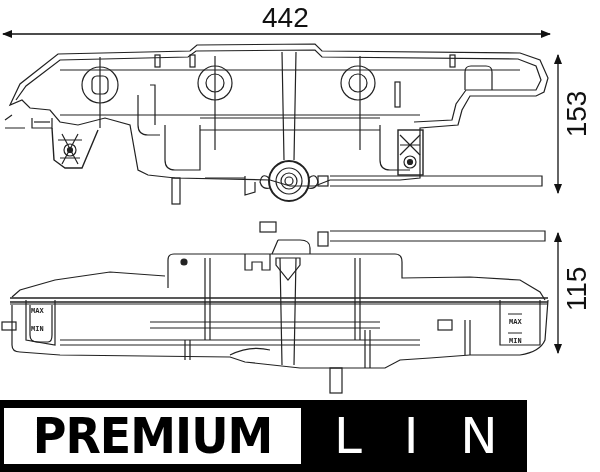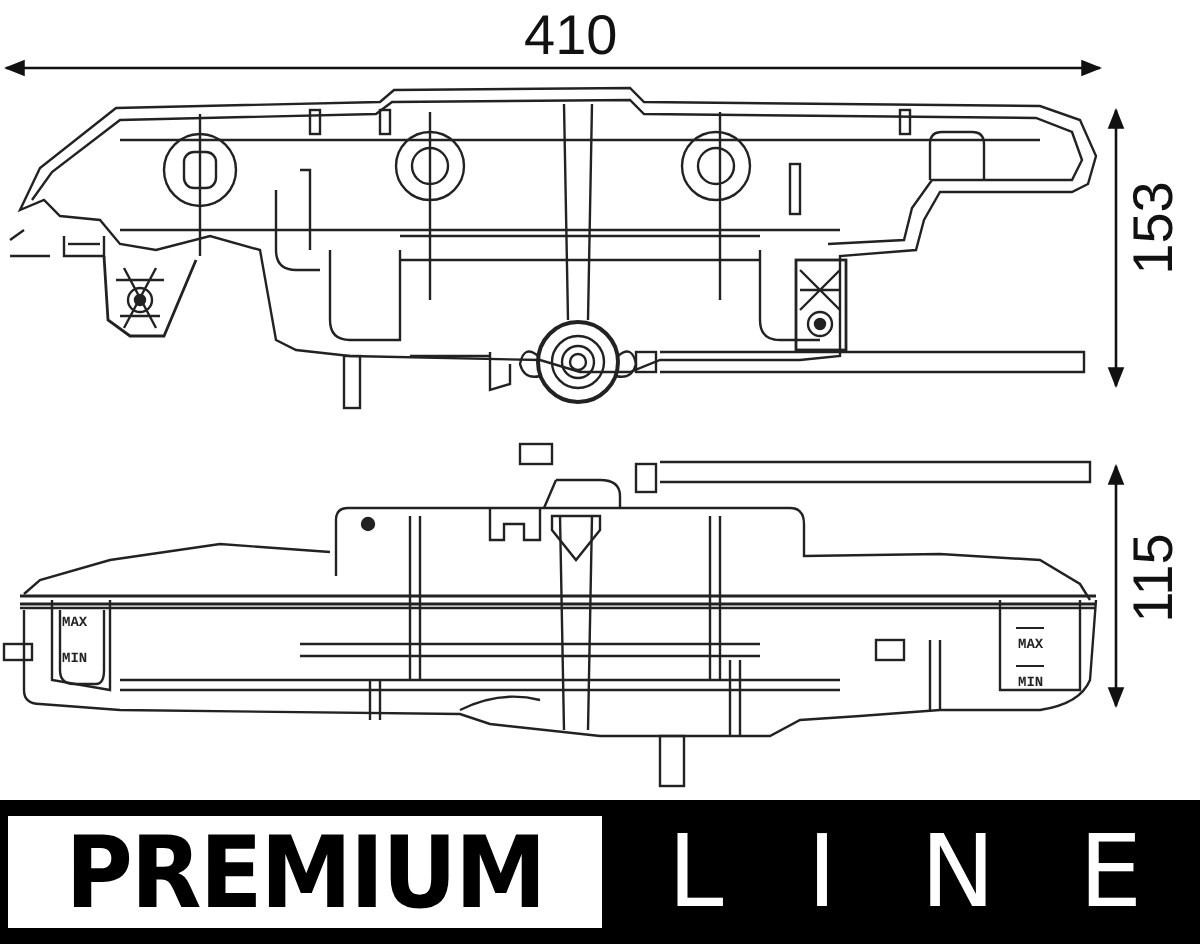--- a/index.html
+++ b/index.html
@@ -2,21 +2,21 @@
 <html><head>
 <meta charset="utf-8">
 <style>
   html, body { margin: 0; padding: 0; background: #ffffff; }
   body { width: 600px; height: 472px; position: relative; overflow: hidden; font-family: "Liberation Sans", sans-serif; }
   .drawing { position: absolute; left: 0; top: 0; width: 600px; height: 400px; }
   .dim-label { position: absolute; font-family: "Liberation Sans", sans-serif; color: #111; font-size: 28px; line-height: 1; }
   .dim-width { left: 262px; top: 4px; }
   .dim-h1 { left: 552px; top: 100px; transform: rotate(-90deg); transform-origin: center; width: 50px; text-align: center; }
   .dim-h2 { left: 552px; top: 275px; transform: rotate(-90deg); transform-origin: center; width: 50px; text-align: center; }
-  .banner { position: absolute; left: 0; top: 400px; width: 600px; height: 72px; background: #000; }
+  .banner { position: absolute; left: 0; top: 400px; width: 527px; height: 72px; background: #000; }
   .banner-box { position: absolute; left: 4px; top: 8px; width: 297px; height: 56px; background: #fff; display: flex; align-items: center; justify-content: center; }
   .banner-left { font-family: "DejaVu Sans", sans-serif; font-size: 46px; font-weight: bold; letter-spacing: -1px; color: #000; transform: scaleY(1.08); }
   .banner-right { position: absolute; left: 305px; top: 8px; width: 295px; height: 56px; display: flex; align-items: center; justify-content: space-around; padding: 0 8px; box-sizing: border-box; }
   .banner-right span { font-family: "DejaVu Sans", sans-serif; font-size: 50px; color: #fff; font-weight: normal; }
   .mm { font-family: "Liberation Mono", monospace; font-size: 7px; font-weight: bold; fill: #222; }
 </style>
 </head>
 <body>
 
 <svg class="drawing" viewBox="0 0 600 400" width="600" height="400">
@@ -158,21 +158,21 @@
     <text class="mm" x="31" y="331">MIN</text>
   </g>
   <g>
     <line x1="508" y1="314" x2="522" y2="314" stroke="#222" stroke-width="1"></line>
     <text class="mm" x="509" y="324">MAX</text>
     <line x1="508" y1="333" x2="522" y2="333" stroke="#222" stroke-width="1"></line>
     <text class="mm" x="509" y="343">MIN</text>
   </g>
 </svg>
 
-<div class="dim-label dim-width">410</div>
+<div class="dim-label dim-width">442</div>
 <div class="dim-label dim-h1">153</div>
 <div class="dim-label dim-h2">115</div>
 
 <div class="banner">
   <div class="banner-box">
     <span class="banner-left">PREMIUM</span>
   </div>
   <div class="banner-right">
     <span>L</span>
     <span>I</span>

